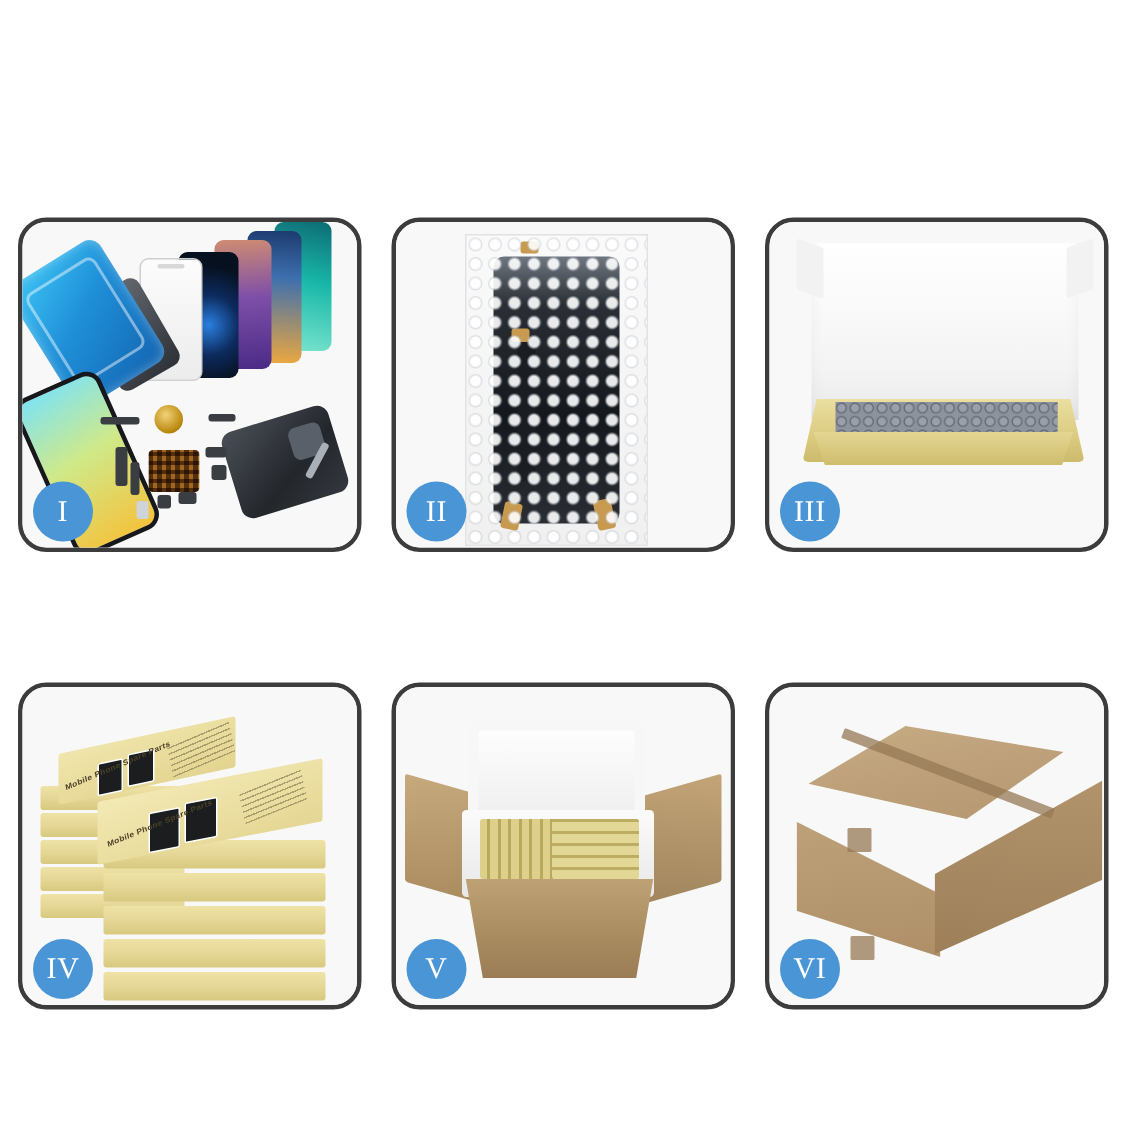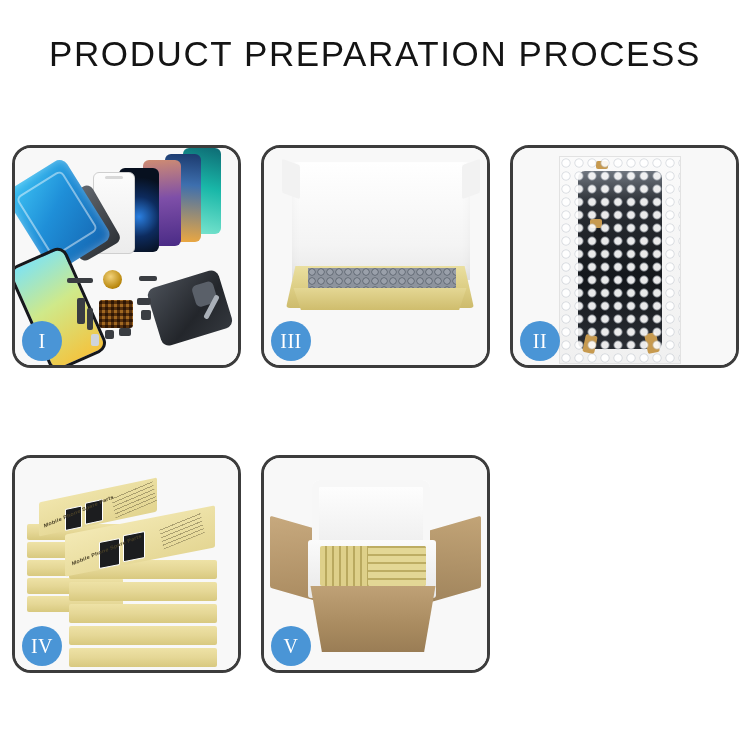--- a/index.html
+++ b/index.html
@@ -315,21 +315,20 @@
     clip-path: polygon(0 55%, 100% 2%, 100% 58%, 0 100%);
   }
   .p6-tape {
     position:absolute; background: rgba(150,122,86,.75); border-radius:1px;
   }
 </style>
 </head>
 <body>
 
 <div class="header">
-  <h1 class="page-title">PRODUCT PREPARATION PROCESS</h1>
 </div>
 
 <div class="grid">
 
   <div class="panel">
     <div class="panel-inner">
       <div class="scene">
         <div class="ph p1-teal"></div>
         <div class="ph p1-orange"></div>
         <div class="ph p1-purple"></div>
@@ -351,45 +350,45 @@
         <div class="bit" style="left:104px;top:180px;width:12px;height:8px;"></div>
         <div class="bit" style="left:76px;top:186px;width:8px;height:12px;background:#cfd4da;"></div>
         <div class="bit" style="left:194px;top:146px;width:5px;height:26px;background:#aab0b8;transform:rotate(28deg);"></div>
       </div>
     </div>
     <div class="badge">I</div>
   </div>
 
   <div class="panel">
     <div class="panel-inner">
-      <div class="p3-lid"></div>
-      <div class="p3-base"></div>
-      <div class="p3-bubble-fill"></div>
-      <div class="p3-base-front"></div>
-    </div>
-    <div class="badge">III</div>
-  </div>
-
-  <div class="panel">
-    <div class="panel-inner">
       <div class="p2-bag">
         <div class="p2-screen"></div>
         <div class="p2-flex"></div>
         <div class="p2-tab" style="left:36px;top:4px;width:12px;height:8px;"></div>
         <div class="p2-tab" style="left:30px;top:62px;width:12px;height:9px;"></div>
         <div class="p2-tab" style="left:24px;top:178px;width:12px;height:18px;transform:rotate(12deg);"></div>
         <div class="p2-tab" style="left:86px;top:176px;width:12px;height:20px;transform:rotate(-12deg);"></div>
         <div class="p2-bubbles"></div>
       </div>
     </div>
     <div class="badge">II</div>
   </div>
 
   <div class="panel">
     <div class="panel-inner">
+      <div class="p3-lid"></div>
+      <div class="p3-base"></div>
+      <div class="p3-bubble-fill"></div>
+      <div class="p3-base-front"></div>
+    </div>
+    <div class="badge">III</div>
+  </div>
+
+  <div class="panel">
+    <div class="panel-inner">
       <div class="p4-stack">
 
         <div class="kbox" style="left:6px;  top:48px;  width:96px; height:16px;"></div>
         <div class="kbox" style="left:6px;  top:66px;  width:96px; height:16px;"></div>
         <div class="kbox" style="left:6px;  top:84px;  width:96px; height:16px;"></div>
         <div class="kbox" style="left:6px;  top:102px; width:96px; height:16px;"></div>
         <div class="kbox" style="left:6px;  top:120px; width:96px; height:16px;"></div>
 
         <div class="kbox" style="left:18px; top:14px; width:118px; height:34px; background:linear-gradient(170deg,#f0e5ac,#e2d48f); transform:skewY(-12deg);">
           <div class="kbox-win" style="left:26px; top:12px; width:15px; height:20px;"></div>
@@ -421,14 +420,25 @@
       <div class="p5-flapR"></div>
       <div class="p5-foamLid"></div>
       <div class="p5-foamBox"></div>
       <div class="p5-contents"></div>
       <div class="p5-contents2"></div>
       <div class="p5-front"></div>
     </div>
     <div class="badge">V</div>
   </div>
 
+  <div class="panel">
+    <div class="panel-inner">
+      <div class="p6-top"></div>
+      <div class="p6-left"></div>
+      <div class="p6-right"></div>
+      <div class="p6-tape" style="left:44px; top:54px; width:150px; height:7px; transform:rotate(21deg);"></div>
+      <div class="p6-tape" style="left:52px; top:94px; width:16px; height:16px;"></div>
+      <div class="p6-tape" style="left:54px; top:166px; width:16px; height:16px;"></div>
+    </div>
+    <div class="badge">VI</div>
+  </div>
 
 </div>
 
 </body></html>

